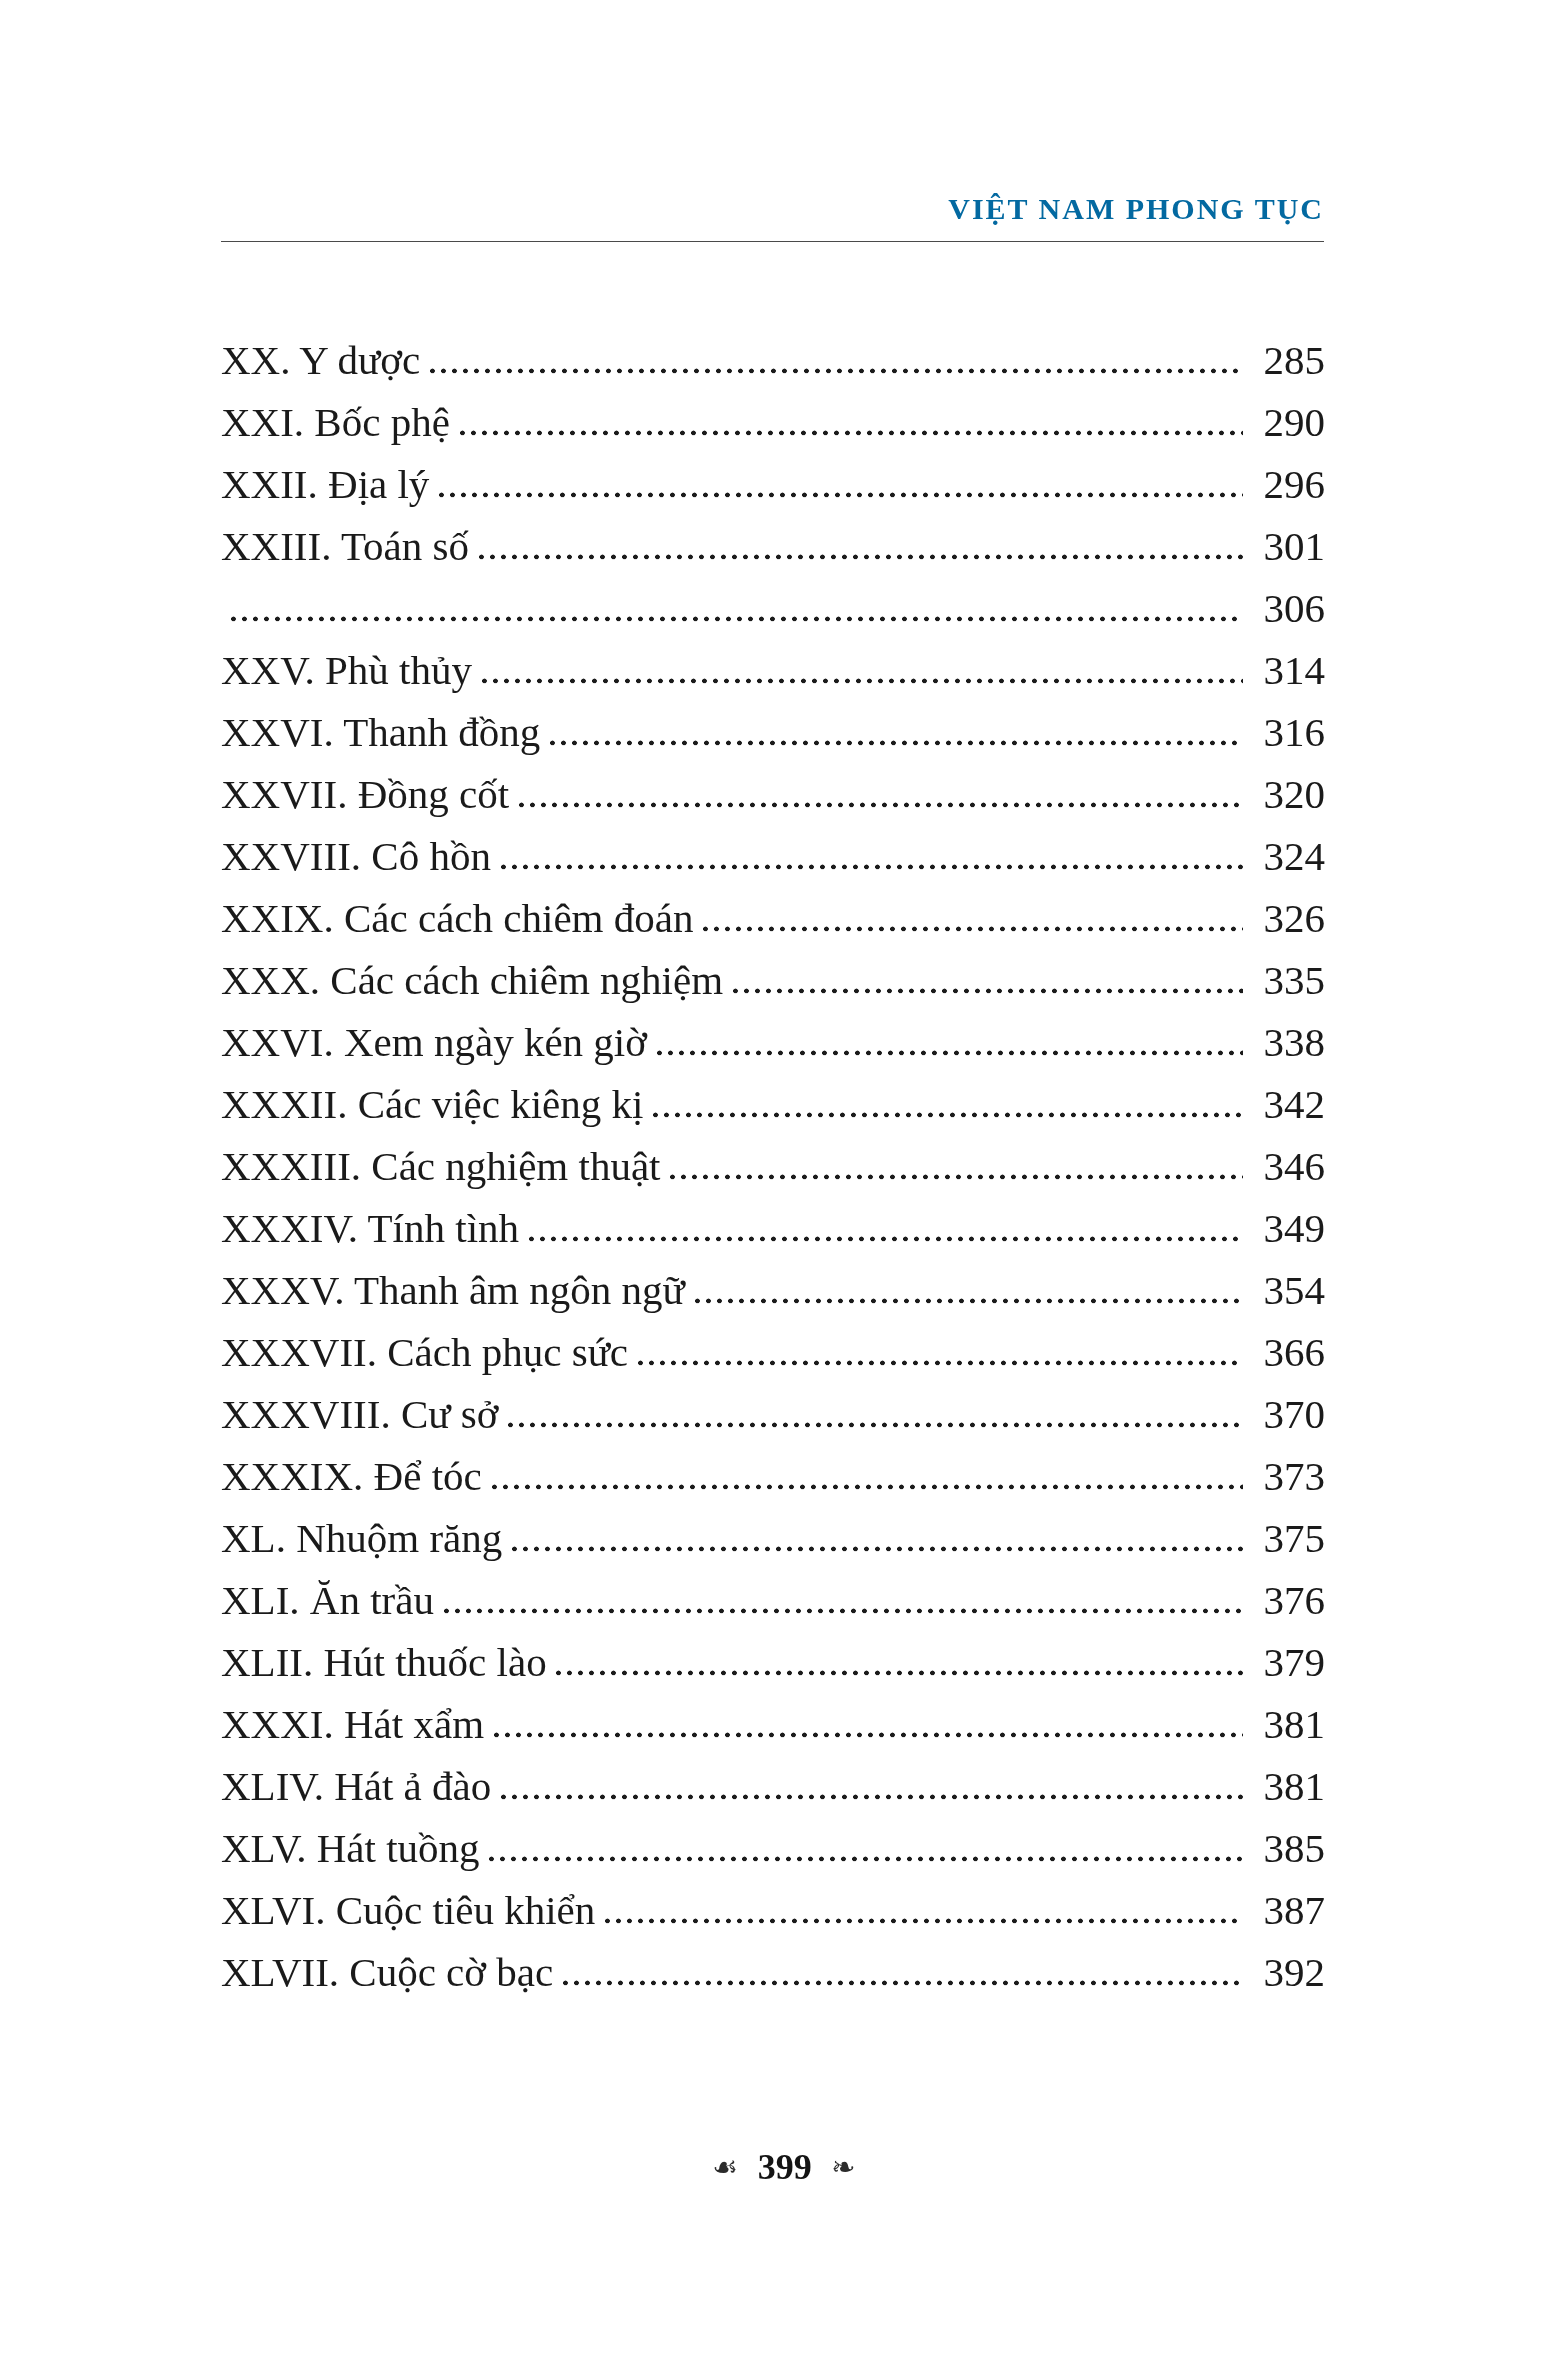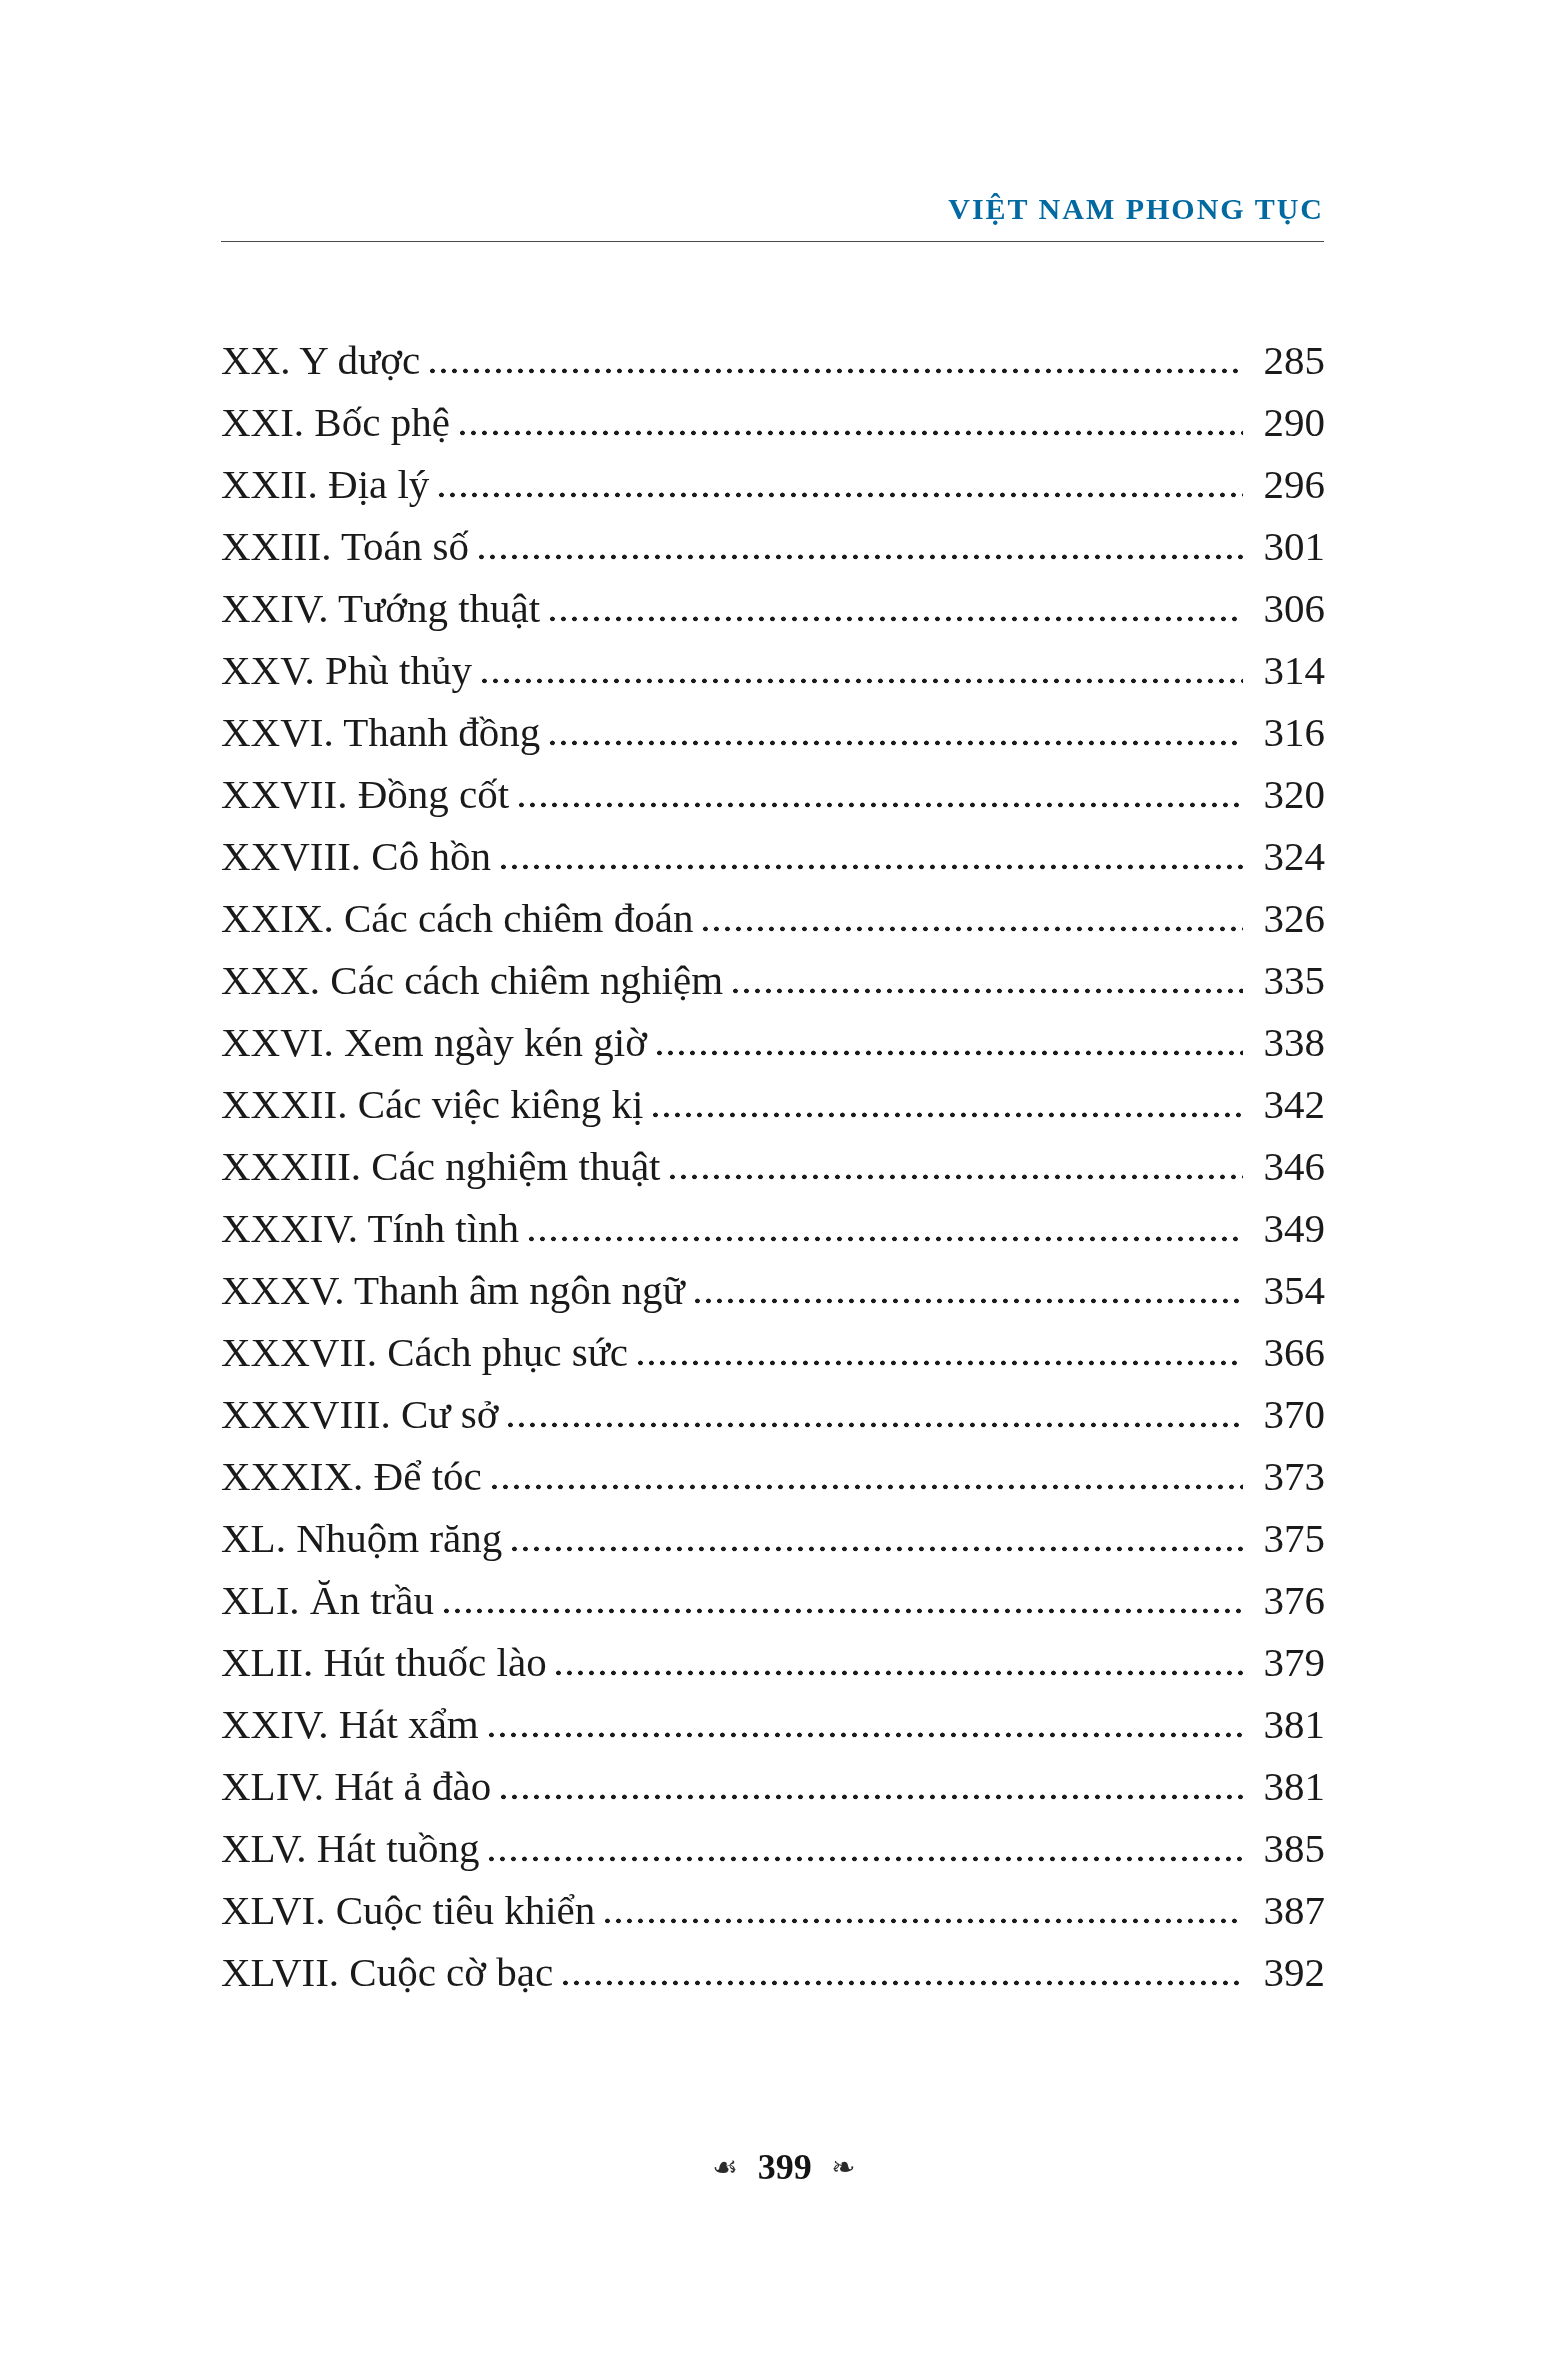--- a/index.html
+++ b/index.html
@@ -109,21 +109,20 @@
         <span class="toc-label">XXII. Địa lý</span>
         <span class="toc-leader"></span>
         <span class="toc-page">296</span>
       </div>
       <div class="toc-row">
         <span class="toc-label">XXIII. Toán số</span>
         <span class="toc-leader"></span>
         <span class="toc-page">301</span>
       </div>
       <div class="toc-row">
-        <span class="toc-label">XXIV. Tướng thuật</span>
         <span class="toc-leader"></span>
         <span class="toc-page">306</span>
       </div>
       <div class="toc-row">
         <span class="toc-label">XXV. Phù thủy</span>
         <span class="toc-leader"></span>
         <span class="toc-page">314</span>
       </div>
       <div class="toc-row">
         <span class="toc-label">XXVI. Thanh đồng</span>
@@ -199,21 +198,21 @@
         <span class="toc-label">XLI. Ăn trầu</span>
         <span class="toc-leader"></span>
         <span class="toc-page">376</span>
       </div>
       <div class="toc-row">
         <span class="toc-label">XLII. Hút thuốc lào</span>
         <span class="toc-leader"></span>
         <span class="toc-page">379</span>
       </div>
       <div class="toc-row">
-        <span class="toc-label">XXIV. Hát xẩm</span>
+        <span class="toc-label">XXXI. Hát xẩm</span>
         <span class="toc-leader"></span>
         <span class="toc-page">381</span>
       </div>
       <div class="toc-row">
         <span class="toc-label">XLIV. Hát ả đào</span>
         <span class="toc-leader"></span>
         <span class="toc-page">381</span>
       </div>
       <div class="toc-row">
         <span class="toc-label">XLV. Hát tuồng</span>

